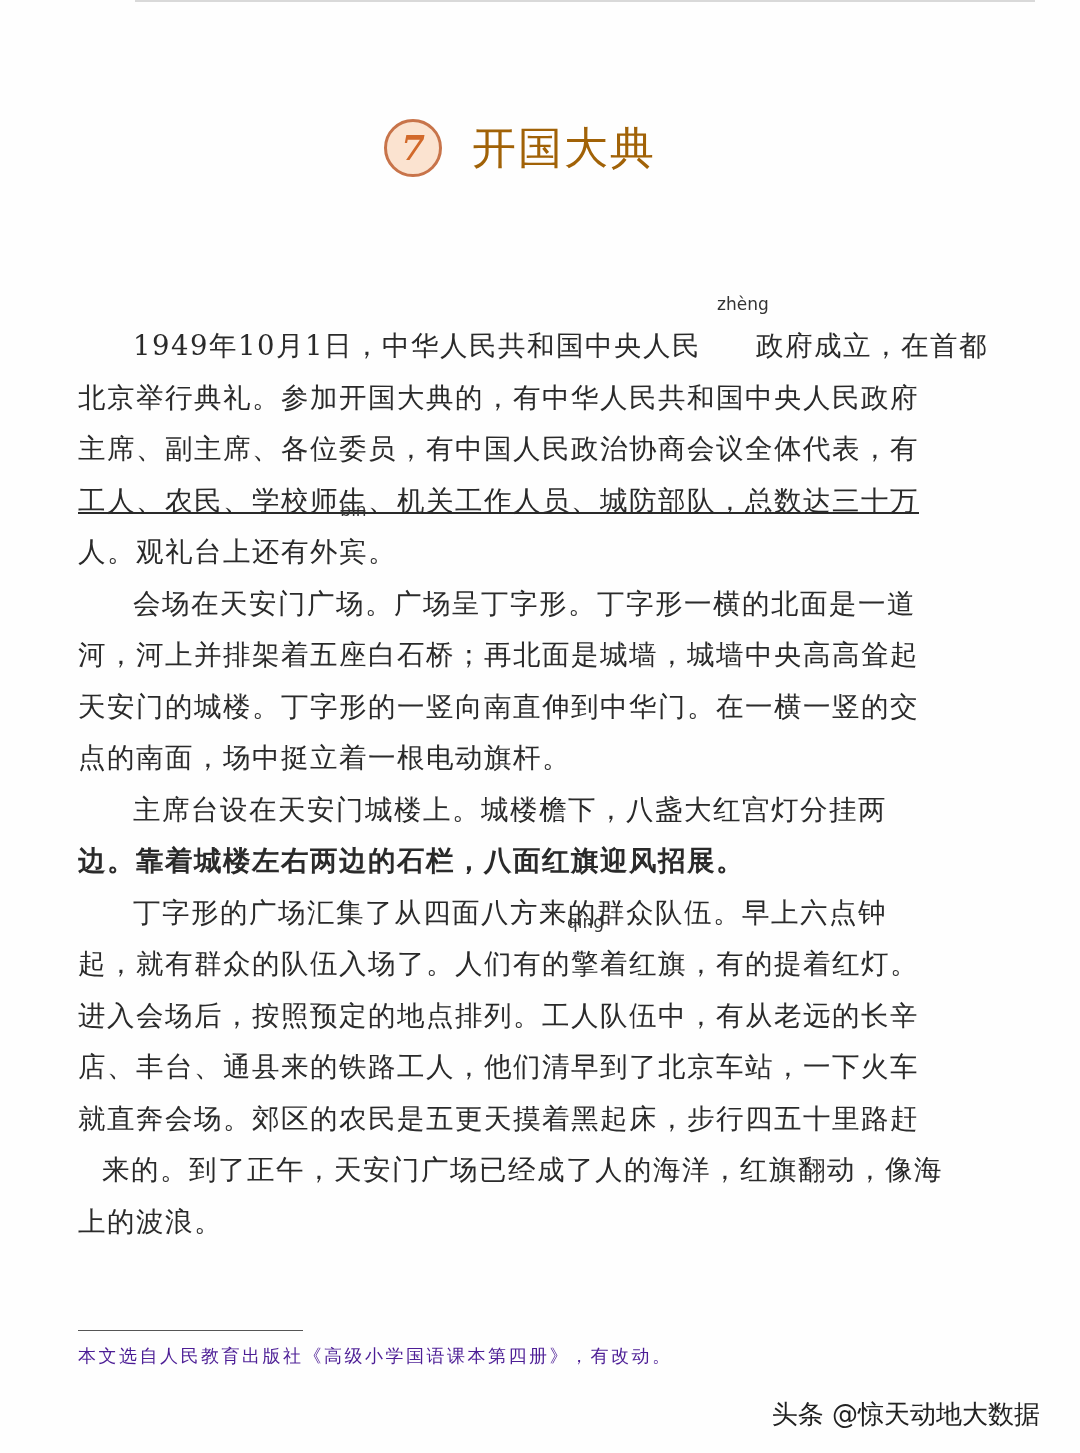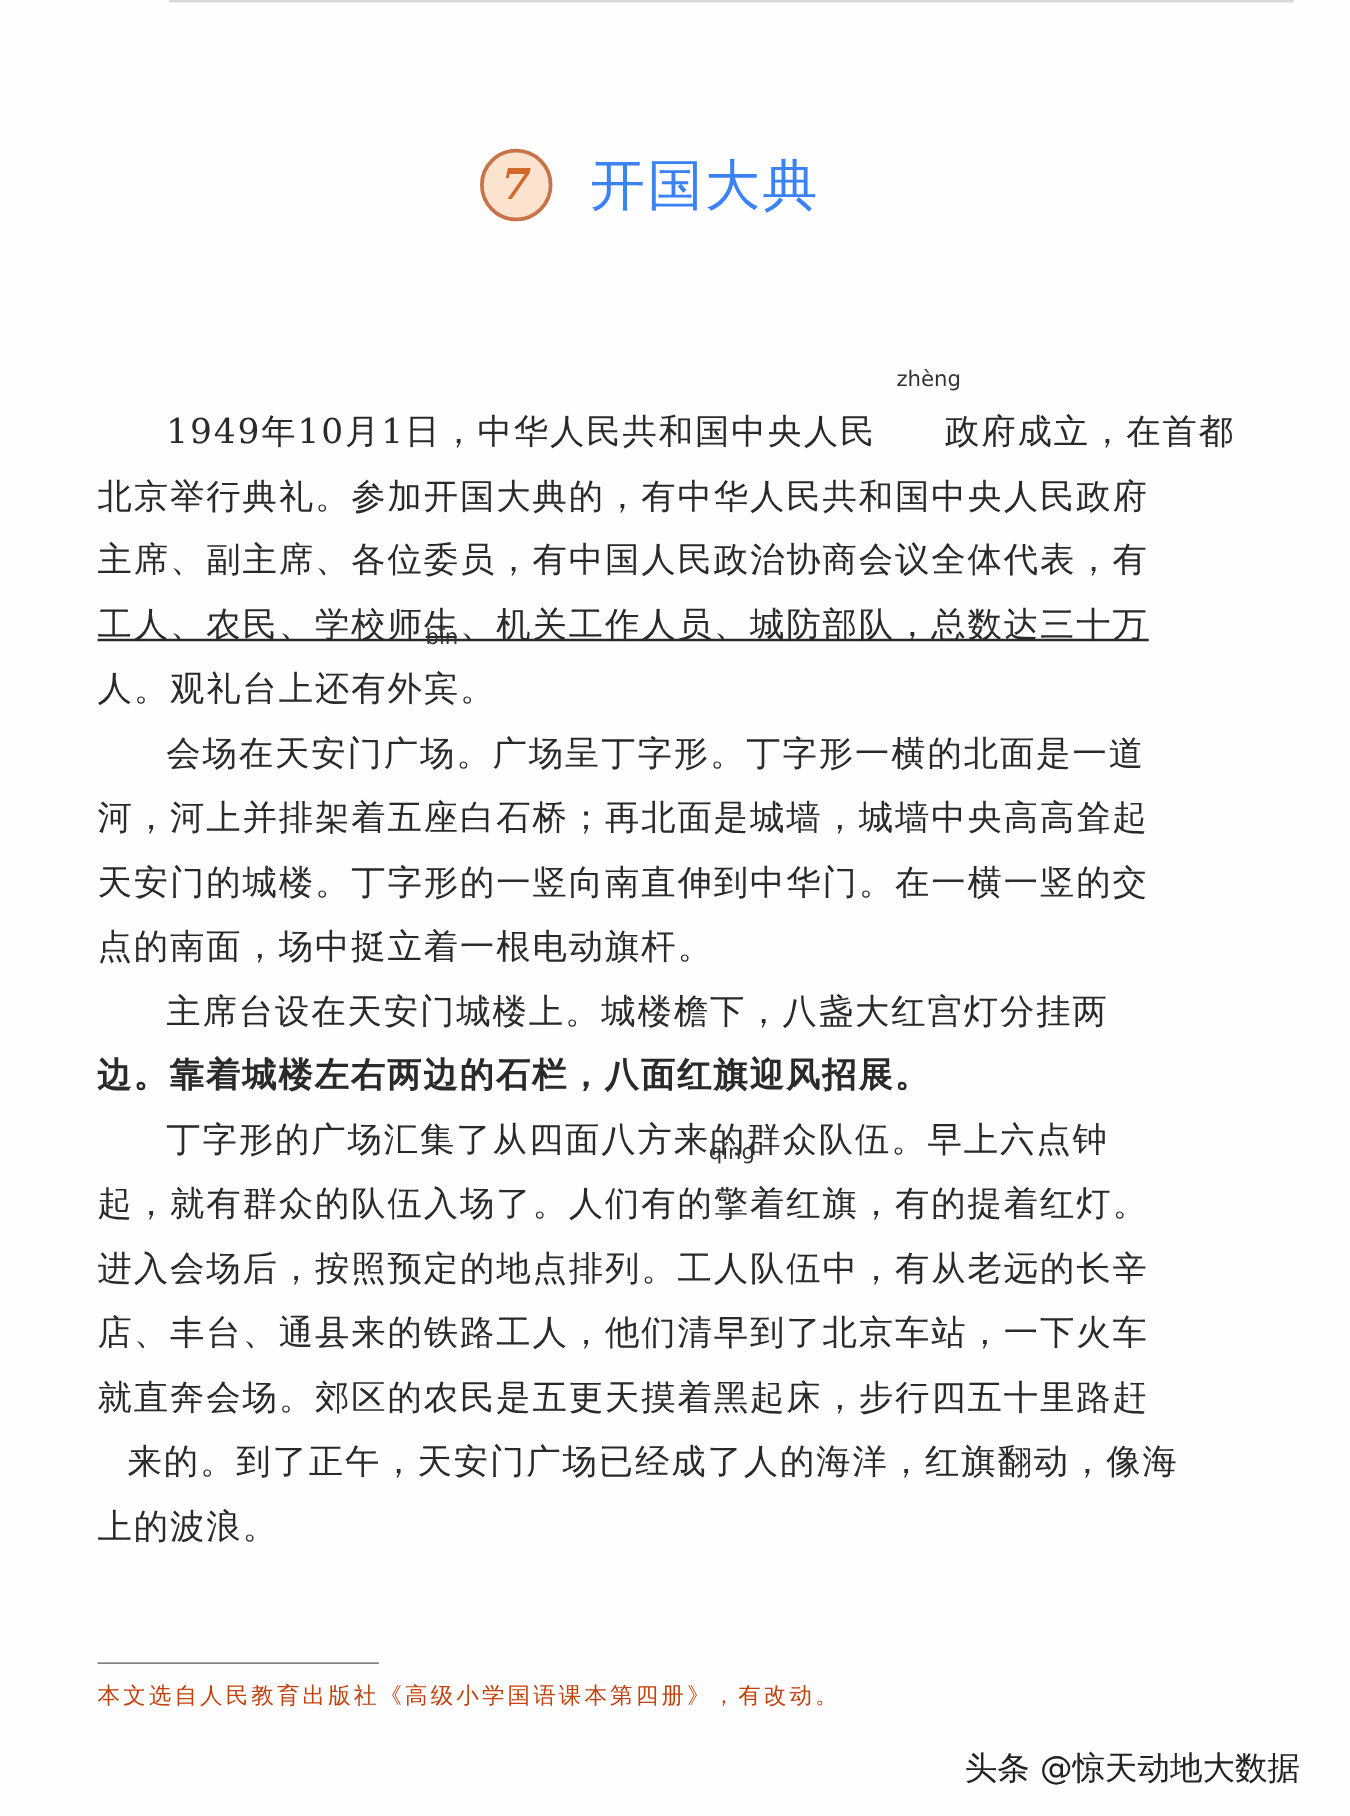--- a/index.html
+++ b/index.html
@@ -18,21 +18,21 @@
       display: flex; align-items: center;
     }
     .lesson-badge {
       width: 58px; height: 58px; border-radius: 50%;
       background: #fbe3d0; border: 3px solid #c8744a; box-sizing: border-box;
       display: flex; align-items: center; justify-content: center;
       font-family: "DejaVu Serif", serif; font-weight: bold; font-style: italic;
       font-size: 34px; color: #d2692a;
     }
     .lesson-title {
-      margin-left: 30px; font-size: 44px; letter-spacing: 2px; color: #3b82f6;
+      margin-left: 30px; font-size: 44px; letter-spacing: 2px; color: #a16207;
       font-family: "DejaVu Serif", serif;
     }
     .body-text {
       position: absolute; left: 78px; top: 320px; width: 910px;
       font-size: 27.5px; line-height: 51.5px; letter-spacing: 1.5px;
     }
     .para { margin: 0; text-indent: 2em; text-align: justify; }
     .line { display: block; white-space: nowrap; }
     .ruby-wrap { position: relative; display: inline-block; }
     .pinyin {
@@ -40,21 +40,21 @@
       top: -24px; font-family: "DejaVu Sans", sans-serif;
       font-size: 17px; letter-spacing: 0; color: #333; line-height: 1;
       text-indent: 0;
     }
     .footnote-rule {
       position: absolute; left: 78px; top: 1330px; width: 225px; height: 1px;
       background: #555;
     }
     .footnote {
       position: absolute; left: 78px; top: 1344px;
-      font-size: 18px; letter-spacing: 2.5px; color: #c2410c;
+      font-size: 18px; letter-spacing: 2.5px; color: #4c1d95;
     }
     .watermark {
       position: absolute; right: 40px; top: 1397px;
       font-family: "DejaVu Sans", sans-serif; font-size: 26px; color: #222;
     }
     .page-number {
       position: absolute; left: 945px; top: 1501px;
       font-family: "DejaVu Sans", sans-serif; font-size: 24px; color: #a16207;
     }
   </style>

